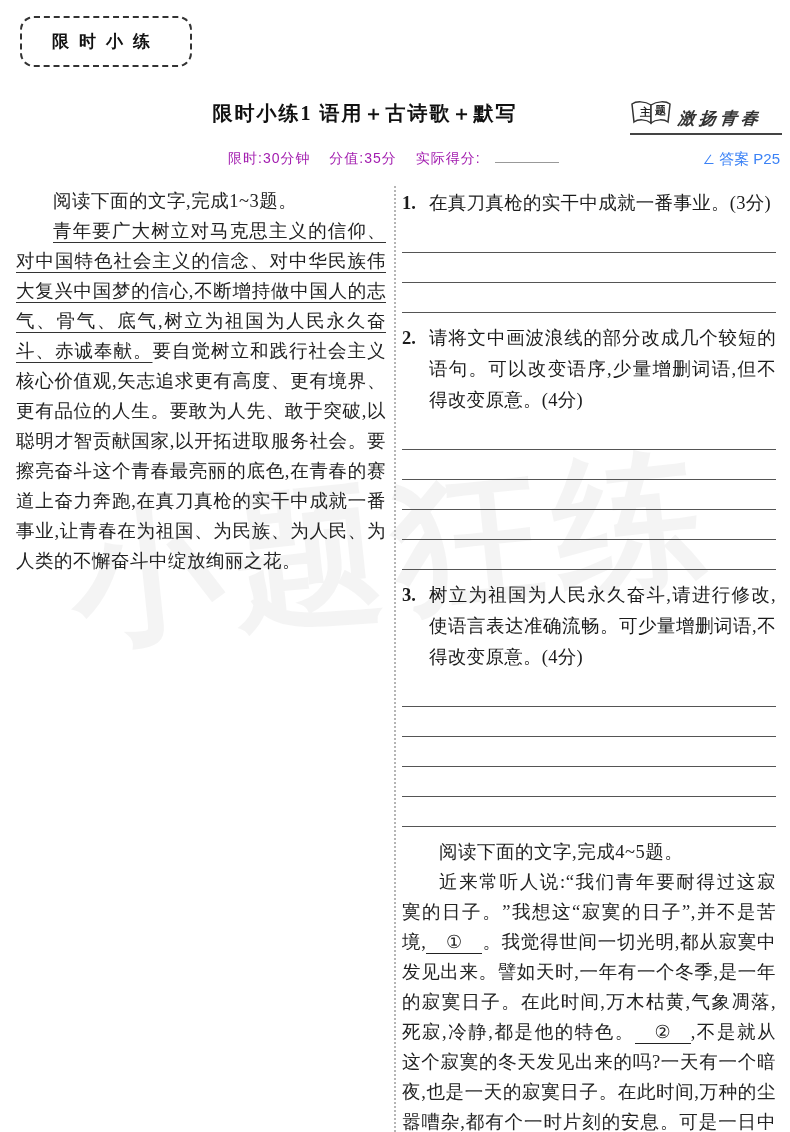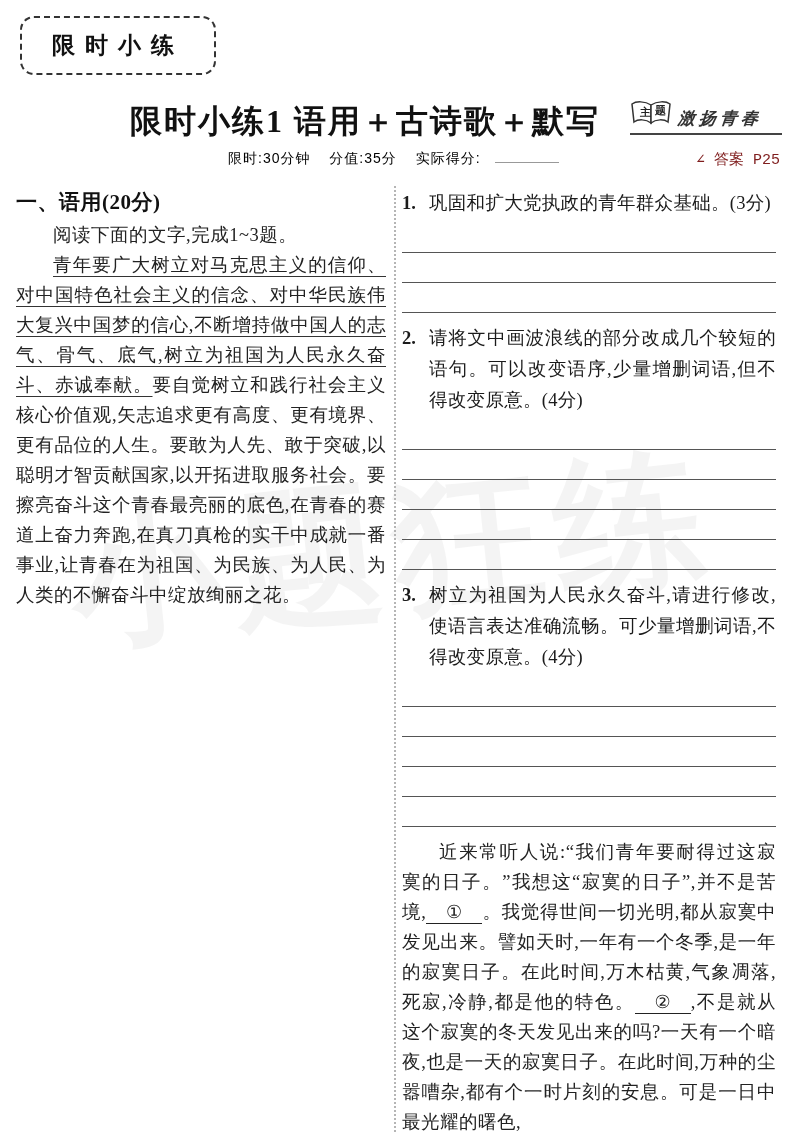--- a/index.html
+++ b/index.html
@@ -6,51 +6,51 @@
   html,body { background:#e8e8e8; }
   body { font-family:"Liberation Serif","DejaVu Serif",serif; }
   .page {
     position:relative; width:790px; height:1132px; margin:0 auto;
     background:#ffffff; color:#1b1b1b; overflow:hidden;
   }
   
   .badge {
     position:absolute; top:16px; left:20px;
     border:2px dashed #333; border-radius:14px;
-    padding:12px 30px; font-size:23px; font-weight:bold;
+    padding:12px 30px; font-size:17px; font-weight:bold;
     letter-spacing:10px; color:#111;font-family:Liberation Mono, monospace;
   }
   .title {
     position:absolute; top:100px; left:0; width:730px;
-    text-align:center; font-size:32px; font-weight:bold;
+    text-align:center; font-size:20px; font-weight:bold;
     letter-spacing:2px; color:#111;
   }
   .logo {
     position:absolute; top:100px; right:8px; width:152px;
     display:flex; align-items:flex-end; gap:6px;
     border-bottom:2px solid #444; padding-bottom:3px;
   }
   .logo-slogan {
     font-size:17px; font-weight:bold; font-style:italic;
     letter-spacing:4px; color:#333; transform:skewX(-6deg);
   }
   .meta {
     position:absolute; top:150px; left:228px;
-    font-size:14px; color:#000000; letter-spacing:1px;
+    font-size:14px; color:#a21caf; letter-spacing:1px;
     font-family:"Liberation Sans","DejaVu Sans",sans-serif;
   }
   .meta span { margin-right:14px; }
   .score-blank {
     display:inline-block; width:64px; height:13px;
     border-bottom:1px solid #999; vertical-align:baseline;
   }
   .answer-ref {
     position:absolute; top:150px; right:10px;
-    font-size:15px; color:#7f1d1d;
-    font-family:Liberation Mono, monospace;
+    font-size:15px; color:#3b82f6;
+    font-family:Liberation Sans, sans-serif;
   }
   
   .columns {
     position:absolute; top:186px; left:16px; width:766px; bottom:0;
     display:flex; z-index:1;
   }
   .col-left { width:370px; }
   .col-divider { width:0; border-left:2px dotted #b5b5b5; margin:0 6px 0 8px; }
   .col-right { flex:1; padding-right:6px; }
 
@@ -123,32 +123,31 @@
   </div>
 
   <div class="answer-ref">
     <span>∠</span>
     <span>答案 P25</span>
   </div>
 
   <div class="columns">
 
     <div class="col-left">
-      <h2 class="sec">一、语用(20分)</h2>
       <p class="body kai">阅读下面的文字,完成1~3题。</p>
       <p class="body kai"><span class="uline">青年要广大树立对马克思主义的信仰、对中国特色社会主义的信念、对中华民族伟大复兴中国梦的信心,不断增持做中国人的志气、骨气、底气,树立为祖国为人民永久奋斗、赤诚奉献。</span><span>要自觉树立和践行社会主义核心价值观,矢志追求更有高度、更有境界、更有品位的人生。要敢为人先、敢于突破,以聪明才智贡献国家,以开拓进取服务社会。要擦亮奋斗这个青春最亮丽的底色,在青春的赛道上奋力奔跑,在真刀真枪的实干中成就一番事业,让青春在为祖国、为民族、为人民、为人类的不懈奋斗中绽放绚丽之花。</span></p>
     </div>
 
     <div class="col-divider"></div>
 
     <div class="col-right">
 
       <div class="q">
         <span class="q-num">1.</span>
-        <span class="q-text">巩固和扩大党执政的青年群众基础。(3分)</span>
+        <span class="q-text">在真刀真枪的实干中成就一番事业。(3分)</span>
       </div>
       <div class="answer-lines">
           <div class="answer-line"></div>
           <div class="answer-line"></div>
           <div class="answer-line"></div>
         </div>
 
       <div class="q">
         <span class="q-num">2.</span>
         <span class="q-text">请将文中画波浪线的部分改成几个较短的语句。可以改变语序,少量增删词语,但不得改变原意。(4分)</span>
@@ -166,17 +165,18 @@
         <span class="q-text">树立为祖国为人民永久奋斗,请进行修改,使语言表达准确流畅。可少量增删词语,不得改变原意。(4分)</span>
       </div>
       <div class="answer-lines">
           <div class="answer-line"></div>
           <div class="answer-line"></div>
           <div class="answer-line"></div>
           <div class="answer-line"></div>
           <div class="answer-line"></div>
         </div>
 
+      <p class="body kai">阅读下面的文字,完成4~5题。</p>
       <p class="body kai"><span>近来常听人说:“我们青年要耐得过这寂寞的日子。”我想这“寂寞的日子”,并不是苦境,</span><span class="blank">①</span><span>。我觉得世间一切光明,都从寂寞中发见出来。譬如天时,一年有一个冬季,是一年的寂寞日子。在此时间,万木枯黄,气象凋落,死寂,冷静,都是他的特色。</span><span class="blank">②</span><span>,不是就从这个寂寞的冬天发见出来的吗?一天有一个暗夜,也是一天的寂寞日子。在此时间,万种的尘嚣嘈杂,都有个一时片刻的安息。可是一日中最光耀的曙色,</span></p>
 
     </div>
   </div>
 </div>
 
 </body></html>

